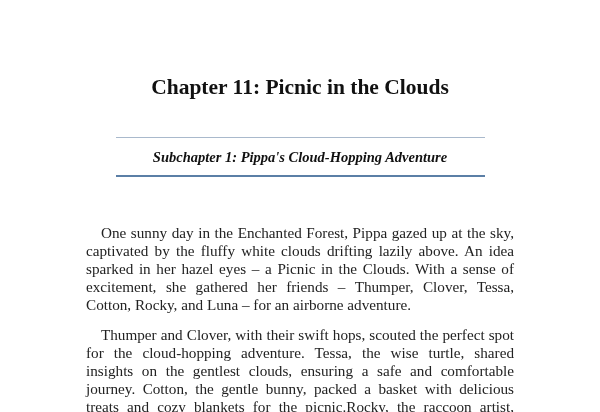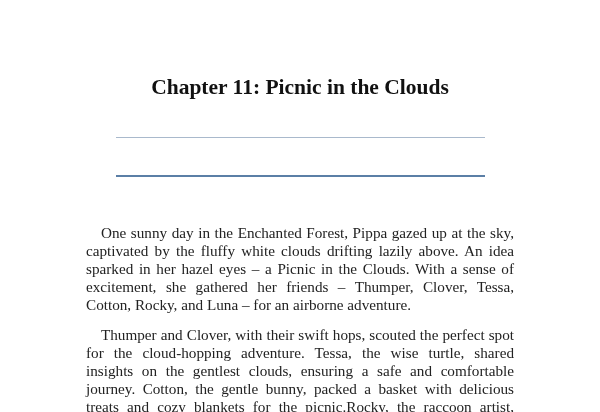--- a/index.html
+++ b/index.html
@@ -78,20 +78,21 @@
     }
   </style>
 </head>
 <body>
 
 <div class="page">
   <h1 class="chapter-title">Chapter 11: Picnic in the Clouds</h1>
 
   <div class="rule rule-top"></div>
 
+  <h2 class="subchapter-title">Subchapter 1: Pippa's Cloud-Hopping Adventure</h2>
 
   <div class="rule rule-bottom"></div>
 
   <div class="body-text">
     <p>One sunny day in the Enchanted Forest, Pippa gazed up at the sky, captivated by the fluffy white clouds drifting lazily above. An idea sparked in her hazel eyes – a Picnic in the Clouds. With a sense of excitement, she gathered her friends – Thumper, Clover, Tessa, Cotton, Rocky, and Luna – for an airborne adventure.</p>
     <p>Thumper and Clover, with their swift hops, scouted the perfect spot for the cloud-hopping adventure. Tessa, the wise turtle, shared insights on the gentlest clouds, ensuring a safe and comfortable journey. Cotton, the gentle bunny, packed a basket with delicious treats and cozy blankets for the picnic.Rocky, the raccoon artist, crafted makeshift cloud-hopping shoes from soft leaves and twine, ensuring everyone could navigate the clouds with ease.</p>
   </div>
 </div>
 
 </body></html>

